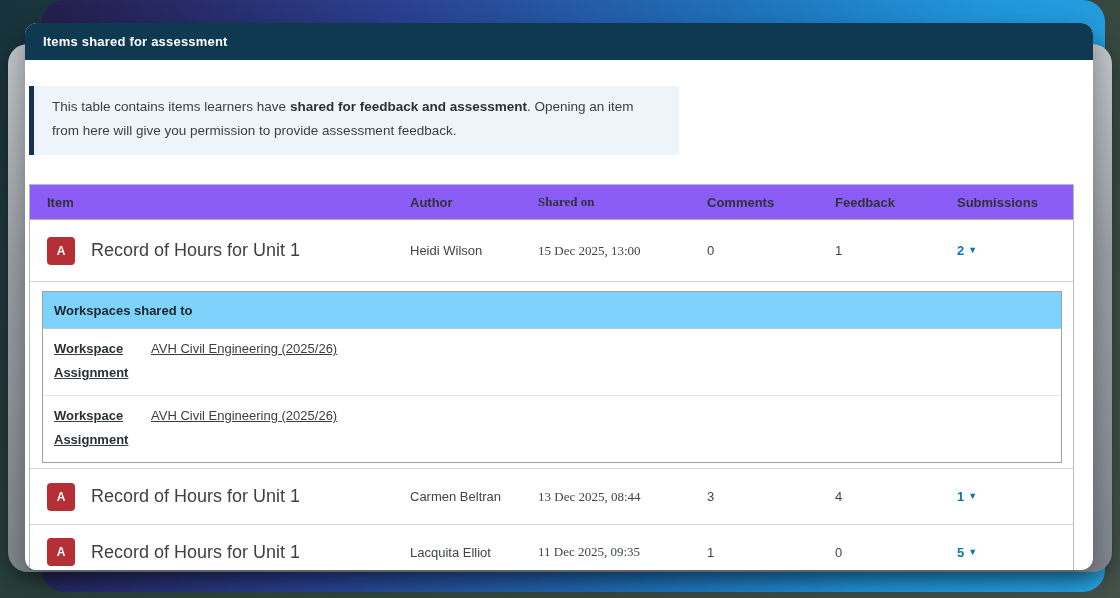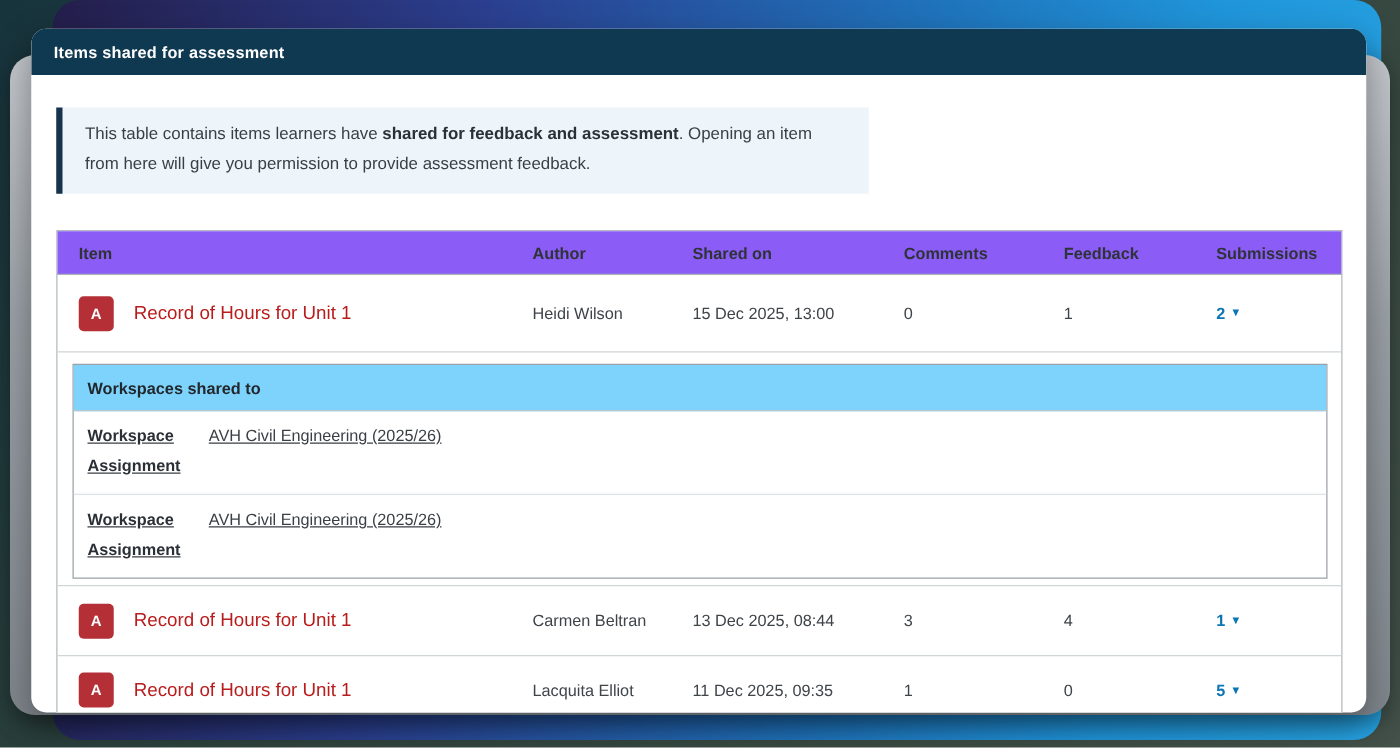--- a/index.html
+++ b/index.html
@@ -23,51 +23,51 @@
   .card {
     position:absolute; left:25px; top:23px; width:1068px; height:547px;
     border-radius:12px; background:#ffffff; overflow:hidden;
     box-shadow:0 10px 26px rgba(0,0,0,.35);
   }
   .card-header {
     height:37px; background:#0f3951; color:#ffffff;
     display:flex; align-items:center; padding:0 18px;
     font-size:13px; font-weight:bold; letter-spacing:.2px;
   }
-  .card-body { padding:26px 19px 0 20px; }
+  .card-body { padding:26px 19px 0 4px; }
 
   .info-box {
     width:650px; background:#eef5fa; border-left:5px solid #16324d;
     padding:9px 18px 12px 18px; font-size:13.5px; line-height:24px; color:#3a3f44;
   }
   .info-box b { color:#2c3136; }
 
   .table { margin-top:29px; border:1px solid #b4bac0; background:#fff; }
   .trow { display:flex; align-items:center; }
   .thead { background:#8b5cf6; height:35px; border-bottom:1px solid #a9b1b7; }
   .thead .cell { font-weight:bold; color:#2e3338; font-size:13px; }
   .cell { font-size:13px; color:#3f4449; }
   .c-item { width:380px; padding-left:17px; display:flex; align-items:center; }
   .c-author { width:128px; }
-  .c-shared { width:169px; }
+  .c-shared { width:169px;font-family:Liberation Serif, serif; }
   .c-comments { width:128px; }
   .c-feedback { width:122px; }
   .c-subs { flex:1; }
 
   .data-row { height:56px; border-top:1px solid #d0d5d8; }
   .data-row.first { height:61px; border-top:none; }
   .data-row.last { height:55px; }
 
   .badge {
     width:28px; height:28px; border-radius:4px; background:#b52f36;
     color:#fff; font-size:12px; font-weight:bold;
     display:flex; align-items:center; justify-content:center; flex:0 0 auto;
   }
   .item-link {
-    margin-left:16px; color:#b91c1c; font-size:15px; text-decoration:none; cursor:pointer;
+    margin-left:16px; color:#404040; font-size:18px; text-decoration:none; cursor:pointer;
   }
   .subs-toggle {
     color:#0c76b4; font-weight:bold; font-size:13px; cursor:pointer;
     display:inline-flex; align-items:center; gap:4px;
   }
   .subs-arrow { font-size:9px; line-height:1; }
 
   .expanded-container { border-top:1px solid #d0d5d8; padding:9px 11px 5px 12px; }
   .panel { border:1px solid #9aa1a7; }
   .panel-header {

